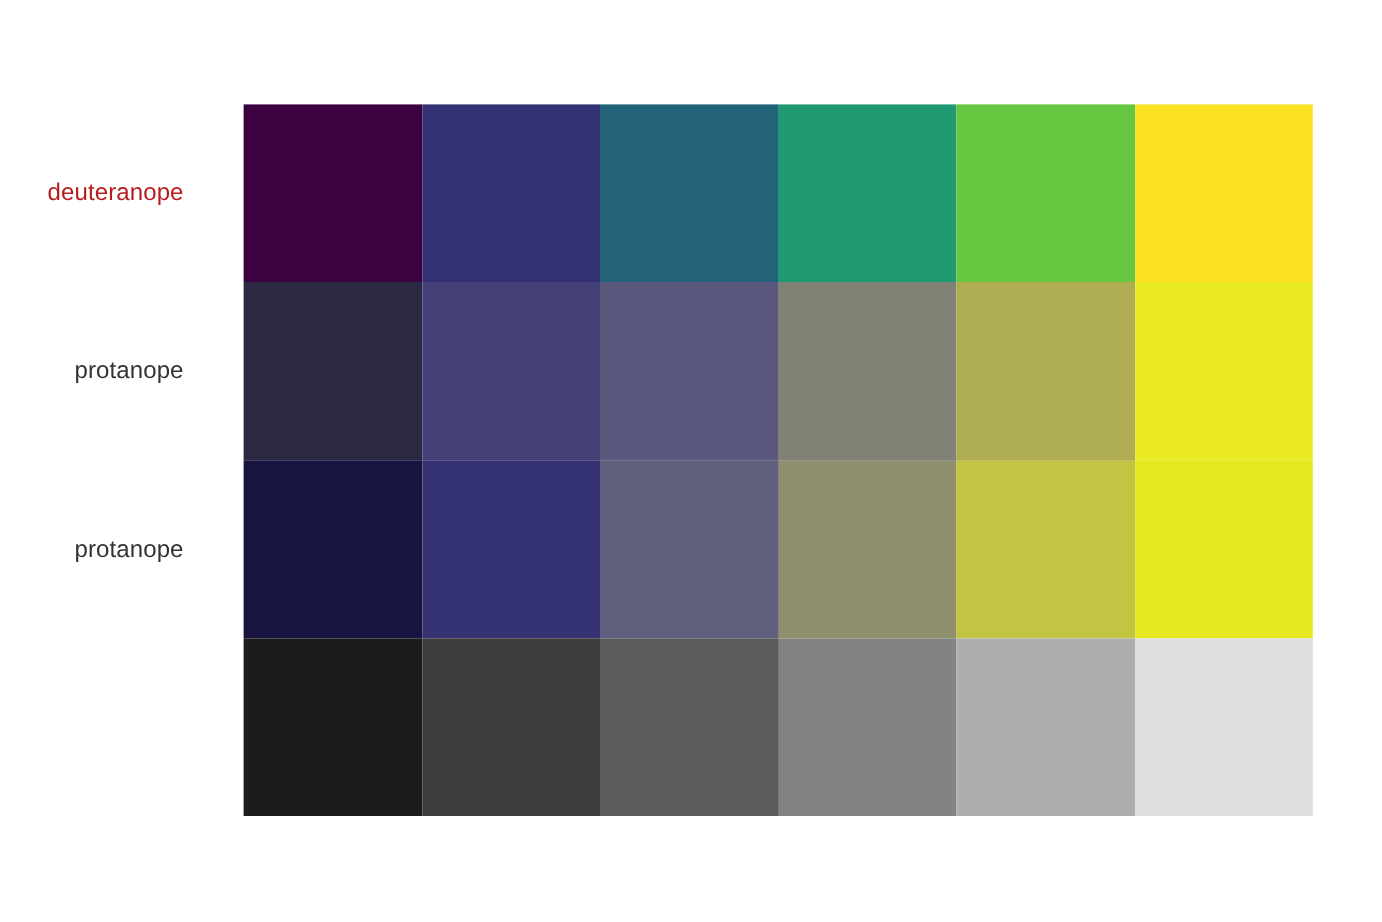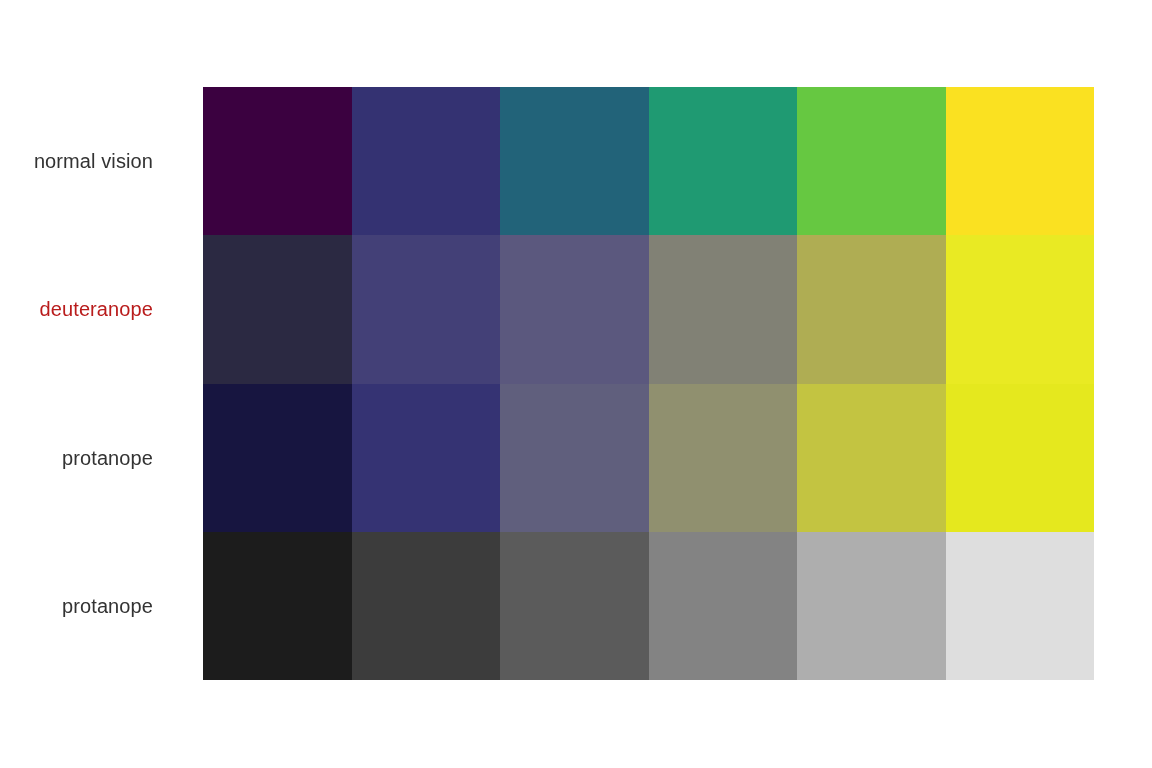--- a/index.html
+++ b/index.html
@@ -66,21 +66,20 @@
     white-space: nowrap;
     line-height: 1;
   }
 </style>
 </head>
 <body>
 
 <div id="figure" style="background-color: rgb(255, 255, 255);">
 
   <div id="row-labels">
-    <div class="row-label" style="color: rgb(51, 51, 51);">normal vision</div>
     <div class="row-label" style="color: #b91c1c; margin-left: 34px;">deuteranope</div>
     <div class="row-label" style="color: rgb(51, 51, 51);">protanope</div>
     <div class="row-label" style="color: rgb(51, 51, 51);">protanope</div>
   </div>
 
   <div id="grid">
 
     <div class="swatch-row">
       <div class="swatch" style="background-color: rgb(59, 1, 64);"></div>
       <div class="swatch" style="background-color: rgb(52, 50, 114);"></div>

